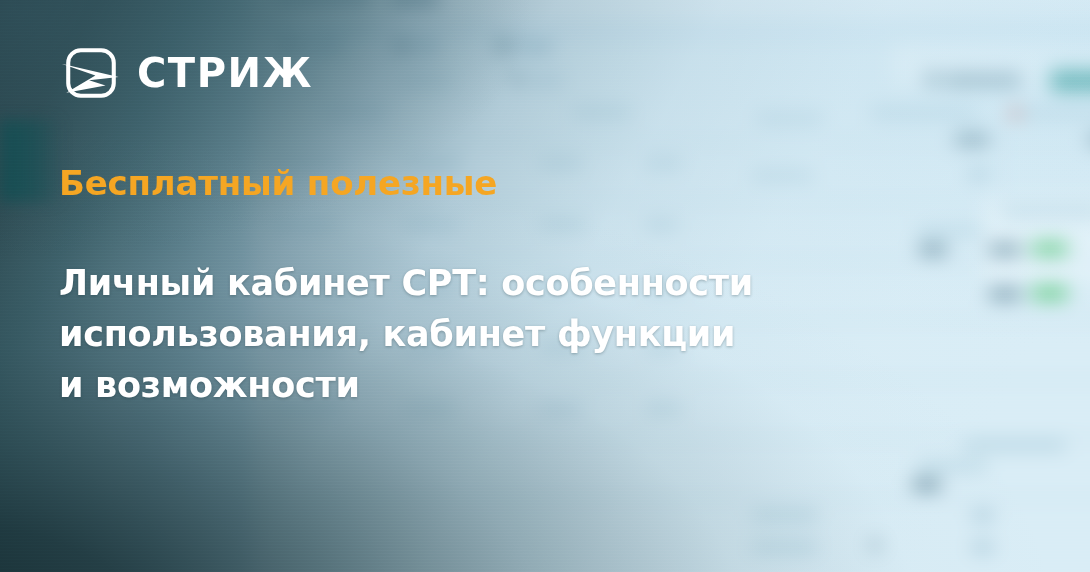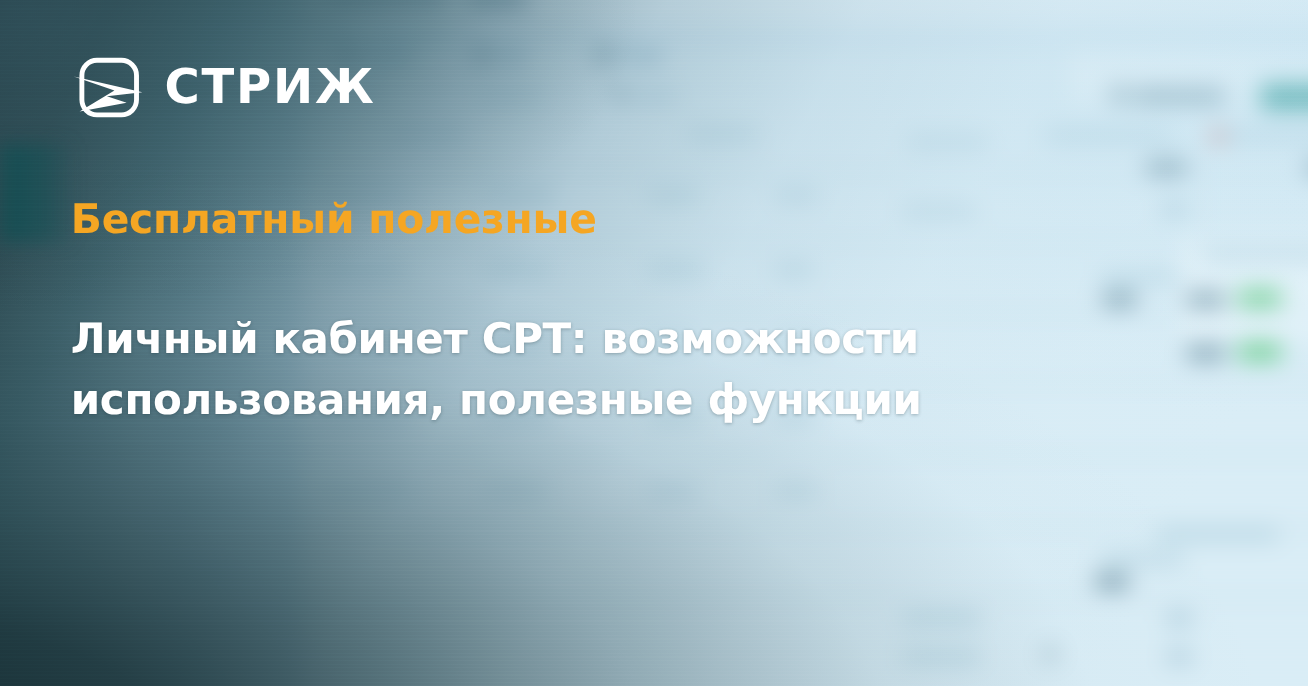--- a/index.html
+++ b/index.html
@@ -368,18 +368,19 @@
       <svg class="brand-mark" viewBox="0 0 64 64" aria-hidden="true">
         <rect x="8.5" y="8.5" width="47" height="47" rx="13" ry="13" fill="none" stroke="#ffffff" stroke-width="4.2"></rect>
         <path d="M1.5 22.5 L60.5 36.0 L30.0 39.5 L47.0 45.0 L6.5 52.5 L36.5 34.5 Z" fill="#ffffff"></path>
       </svg>
       <div class="brand-word">СТРИЖ</div>
     </div>
 
     <div class="kicker">Бесплатный полезные</div>
 
     <div class="headline">
-      <span class="hl-line">Личный кабинет СРТ: возможности</span>
-      <span class="hl-line">использования, полезные функции</span>
+      <span class="hl-line">Личный кабинет СРТ: особенности</span>
+      <span class="hl-line">использования, кабинет функции</span>
+      <span class="hl-line">и возможности</span>
     </div>
 
   </div>
 </div>
 
 </body></html>

